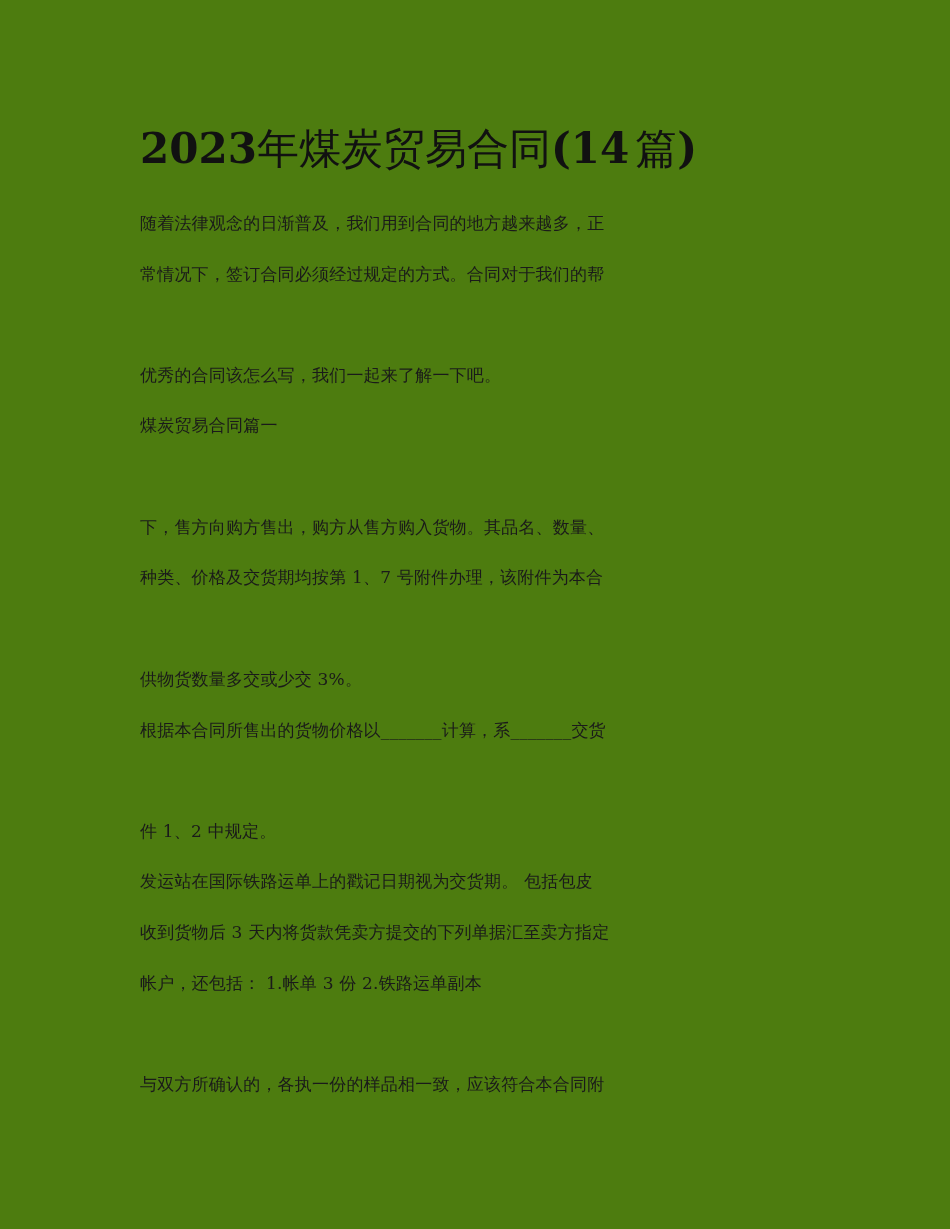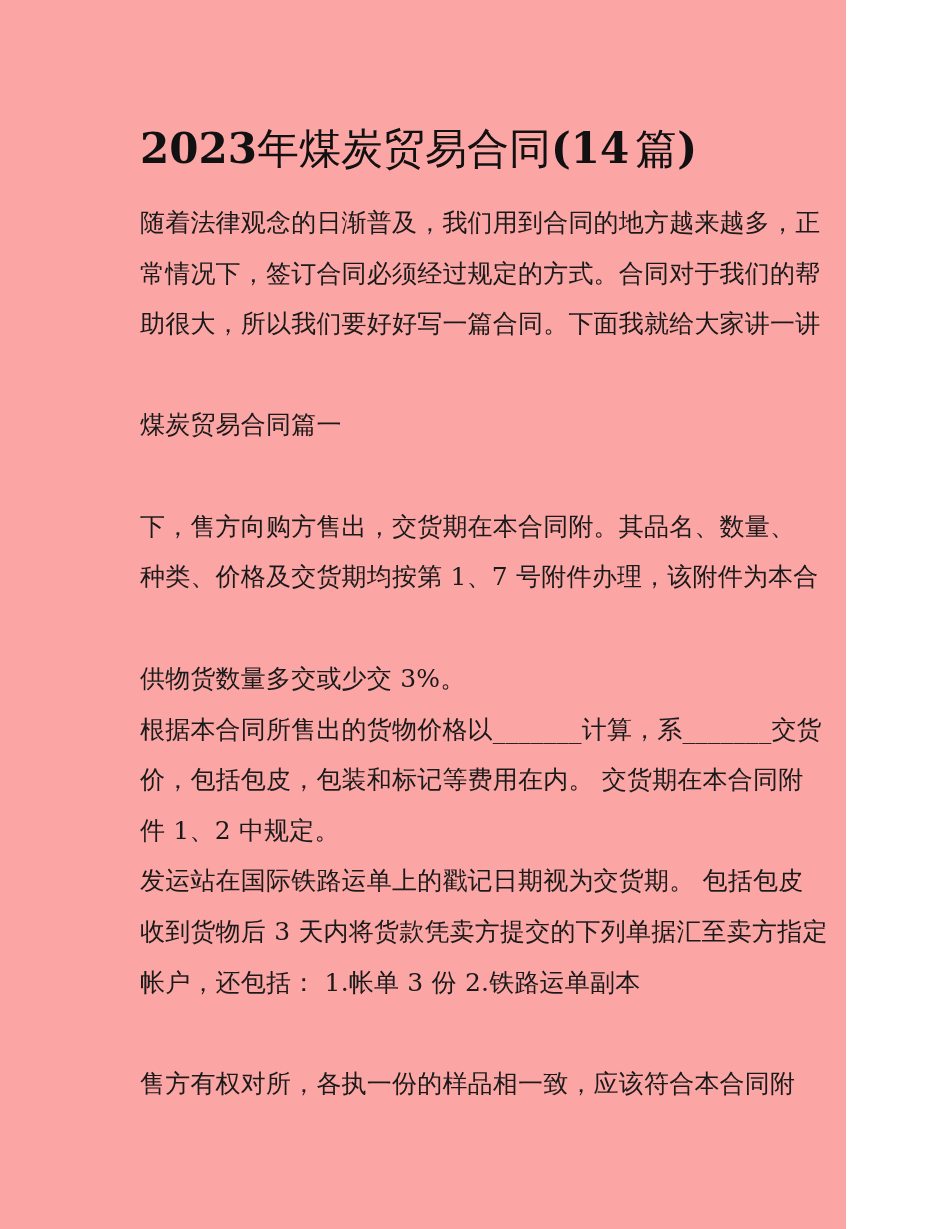--- a/index.html
+++ b/index.html
@@ -1,48 +1,47 @@
 <!DOCTYPE html>
 <html><head>
   <meta charset="utf-8">
   <style>
     html, body { margin: 0; padding: 0; background: #ffffff; }
     body { width: 950px; height: 1229px; position: relative; overflow: hidden; }
     .page {
-      position: absolute; left: 0; top: 0; width: 846px; height: 1229px; background: #fca5a5;
+      position: absolute; left: 0; top: 0; width: 950px; height: 1229px; background: #4d7c0f;
     }
     .title {
       position: absolute; left: 140px; top: 120px; width: 700px;
       font-family: "DejaVu Serif", "Liberation Serif", serif;
       font-size: 42px; line-height: 58px; color: #111111; white-space: nowrap;
     }
     .title b { font-weight: bold; }
     .title .cjk { font-weight: normal; }
     .line {
       position: absolute; left: 140px; width: 680px;
       font-family: "DejaVu Serif", "Liberation Serif", serif;
-      font-size: 25px; line-height: 34px; color: #1a1a1a; white-space: nowrap;
+      font-size: 17px; line-height: 34px; color: #1a1a1a; white-space: nowrap;
       letter-spacing: 0.2px;
     }
   </style>
 </head>
 <body>
 
 <div class="page">
   <h1 class="title" style="margin:0;">
     <b>2023</b><span class="cjk">年煤炭贸易合同</span><b>(14</b><span class="cjk" style="margin-left:6px">篇</span><b>)</b>
   </h1>
 
   <div class="line" style="top:206px">随着法律观念的日渐普及，我们用到合同的地方越来越多，正</div>
   <div class="line" style="top:257px">常情况下，签订合同必须经过规定的方式。合同对于我们的帮</div>
-  <div class="line" style="top:307px">助很大，所以我们要好好写一篇合同。下面我就给大家讲一讲</div>
+  <div class="line" style="top:358px">优秀的合同该怎么写，我们一起来了解一下吧。</div>
   <div class="line" style="top:408px">煤炭贸易合同篇一</div>
-  <div class="line" style="top:510px">下，售方向购方售出，交货期在本合同附。其品名、数量、</div>
+  <div class="line" style="top:510px">下，售方向购方售出，购方从售方购入货物。其品名、数量、</div>
   <div class="line" style="top:560px">种类、价格及交货期均按第 1、7 号附件办理，该附件为本合</div>
   <div class="line" style="top:662px">供物货数量多交或少交 3%。</div>
   <div class="line" style="top:713px">根据本合同所售出的货物价格以_______计算，系_______交货</div>
-  <div class="line" style="top:763px">价，包括包皮，包装和标记等费用在内。 交货期在本合同附</div>
   <div class="line" style="top:814px">件 1、2 中规定。</div>
   <div class="line" style="top:864px">发运站在国际铁路运单上的戳记日期视为交货期。 包括包皮</div>
   <div class="line" style="top:915px">收到货物后 3 天内将货款凭卖方提交的下列单据汇至卖方指定</div>
   <div class="line" style="top:966px">帐户，还包括： 1.帐单 3 份 2.铁路运单副本</div>
-  <div class="line" style="top:1067px">售方有权对所，各执一份的样品相一致，应该符合本合同附</div>
+  <div class="line" style="top:1067px">与双方所确认的，各执一份的样品相一致，应该符合本合同附</div>
 </div>
 
 </body></html>

